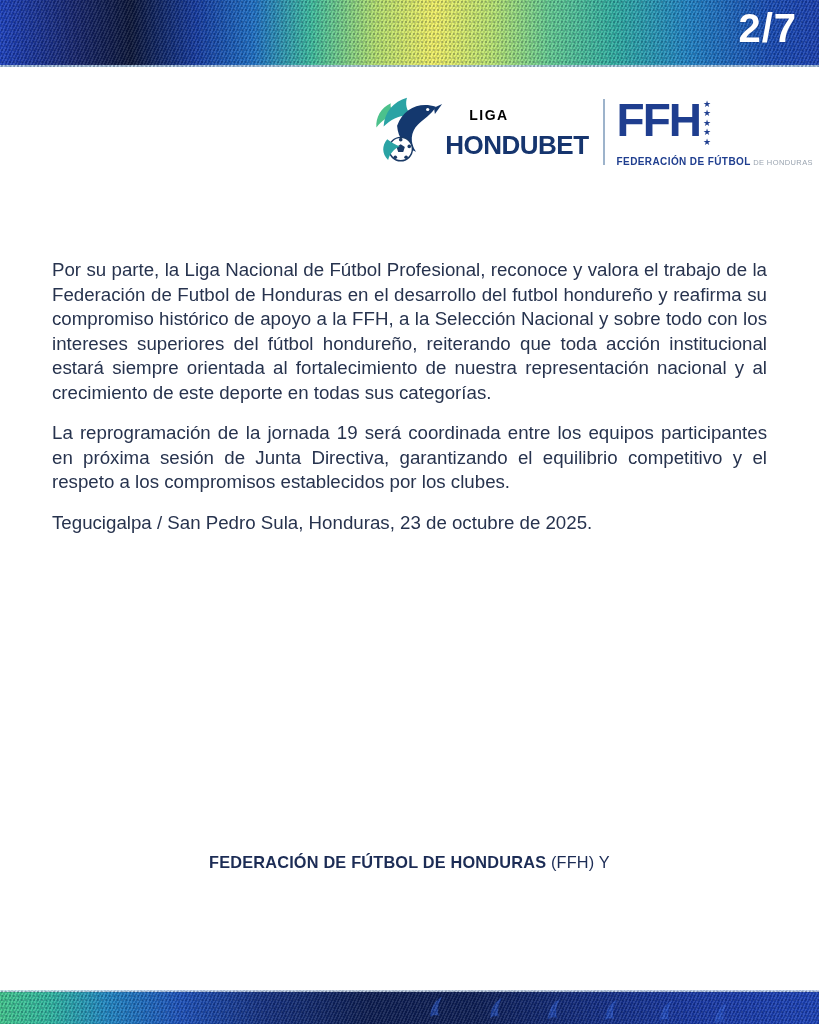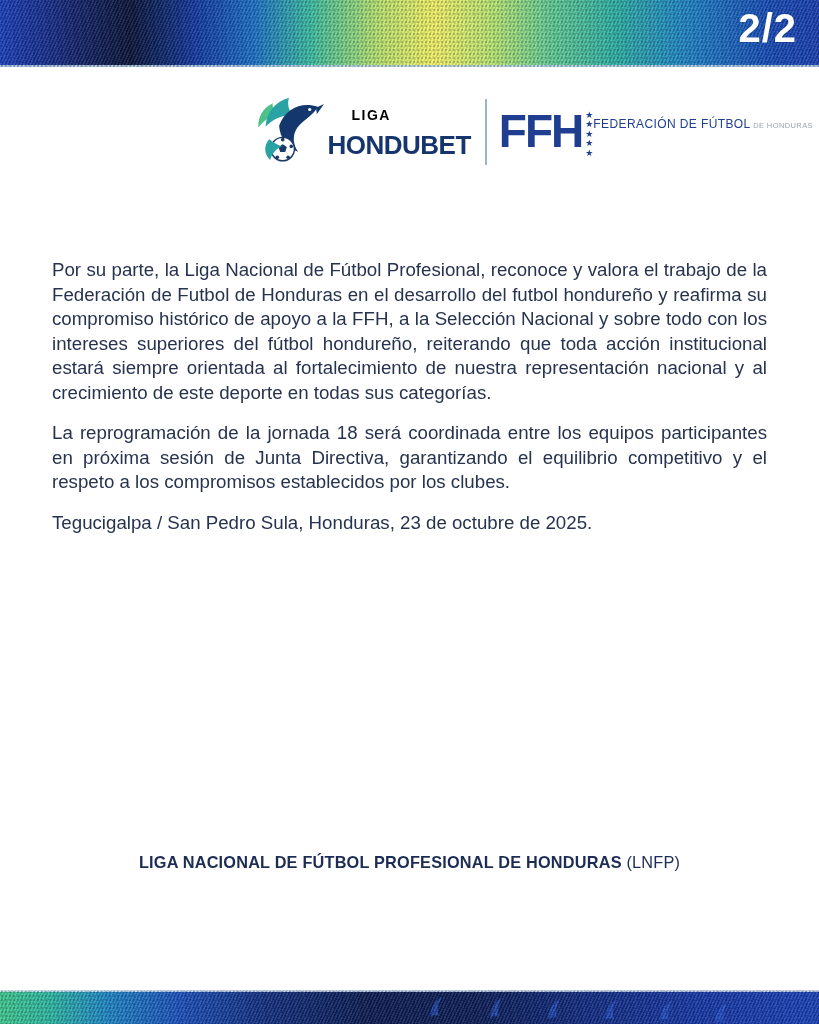--- a/index.html
+++ b/index.html
@@ -38,30 +38,30 @@
   .logo-row{
     position:absolute;top:92px;right:6px;height:80px;
     display:flex;align-items:center;
   }
   .liga-logo{display:flex;align-items:center;}
   .bird-svg{display:block;margin-right:2px;}
   .liga-text{display:flex;flex-direction:column;line-height:1;margin-top:2px;}
   .liga-top{font-size:14px;font-weight:700;letter-spacing:1.5px;color:#000000;padding-left:24px;}
   .liga-name{font-size:26px;font-weight:700;letter-spacing:-0.5px;color:#16356e;margin-top:10px;}
   .logo-divider{width:2px;height:66px;background:#9db3cb;margin:0 12px 0 14px;}
-  .ffh-logo{display:flex;flex-direction:row;padding-top:4px;}
+  .ffh-logo{display:flex;flex-direction:column;padding-top:4px;}
   .ffh-top{display:flex;align-items:flex-start;}
   .ffh-acronym{
     font-size:46px;font-weight:700;letter-spacing:-2px;line-height:0.92;
     color:#1f3e8f;
   }
   .ffh-stars{display:flex;flex-direction:column;margin-left:3px;margin-top:1px;}
   .ffh-stars .star{font-size:9px;line-height:9.4px;color:#1f3e8f;}
   .ffh-caption{margin-top:4px;white-space:nowrap;letter-spacing:0.4px;}
-  .cap-bold{font-size:12px;font-weight:400;color:#1f3e8f;}
+  .cap-bold{font-size:10px;font-weight:700;color:#1f3e8f;}
   .cap-light{font-size:7.5px;font-weight:400;color:#9aa4b0;margin-top:26px;}
 
   
   .doc-body{
     position:absolute;top:258px;left:52px;right:52px;
     color:#27334e;
     font-size:18.7px;line-height:24.5px;
   }
   .doc-body p{margin:0 0 16px 0;text-align:justify;}
   .doc-body p.dateline{margin-top:0;text-align:left;}
@@ -85,21 +85,21 @@
   }
   .swoosh-svg{position:absolute;inset:0;width:100%;height:100%;}
 </style>
 </head>
 <body>
 
 <div class="page">
 
   <div class="top-band">
     <div class="band-mesh"></div>
-    <div class="page-indicator">2/2</div>
+    <div class="page-indicator">2/7</div>
   </div>
 
   <div class="logo-row">
 
     <div class="liga-logo">
       <svg class="bird-svg" width="72" height="72" viewBox="0 0 80 80">
 
         <path fill="#4cc18c" d="M22 8 C11 13 5 24 6 35 C12 27 19 22 28 21 C23 17 21 12 22 8 Z"></path>
 
         <path fill="#2aa3a4" d="M40 2 C25 6 15 18 14 34 C23 25 34 20 45 22 C39 16 38 8 40 2 Z"></path>
@@ -140,26 +140,26 @@
         </span>
       </div>
       <div class="ffh-caption">
         <span class="cap-bold">FEDERACIÓN DE FÚTBOL</span><span class="cap-light"> DE HONDURAS</span>
       </div>
     </div>
   </div>
 
   <main class="doc-body">
     <p>Por su parte, la Liga Nacional de Fútbol Profesional, reconoce y valora el trabajo de la Federación de Futbol de Honduras en el desarrollo del futbol hondureño y reafirma su compromiso histórico de apoyo a la FFH, a la Selección Nacional y sobre todo con los intereses superiores del fútbol hondureño, reiterando que toda acción institucional estará siempre orientada al fortalecimiento de nuestra representación nacional y al crecimiento de este deporte en todas sus categorías.</p>
-    <p>La reprogramación de la jornada 18 será coordinada entre los equipos participantes en próxima sesión de Junta Directiva, garantizando el equilibrio competitivo y el respeto a los compromisos establecidos por los clubes.</p>
+    <p>La reprogramación de la jornada 19 será coordinada entre los equipos participantes en próxima sesión de Junta Directiva, garantizando el equilibrio competitivo y el respeto a los compromisos establecidos por los clubes.</p>
     <p class="dateline">Tegucigalpa / San Pedro Sula, Honduras, 23 de octubre de 2025.</p>
   </main>
 
   <footer class="signature">
-    <div><span class="sig-bold">LIGA NACIONAL DE FÚTBOL PROFESIONAL DE HONDURAS</span><span class="sig-light"> (LNFP)</span></div>
+    <div><span class="sig-bold">FEDERACIÓN DE FÚTBOL DE HONDURAS</span><span class="sig-light"> (FFH) Y</span></div>
   </footer>
 
   <div class="bottom-band">
     <svg class="swoosh-svg" viewBox="0 0 819 34" preserveAspectRatio="none">
       <defs>
         <path id="sw" d="M0 20 C1 10 5 3 12 0 C8 7 7 13 9 19 C6 17 3 18 0 20 Z" fill="#2b5cd6" opacity="0.55"></path>
       </defs>
       <use href="#sw" x="430" y="7"></use>
       <use href="#sw" x="490" y="8"></use>
       <use href="#sw" x="548" y="9"></use>

